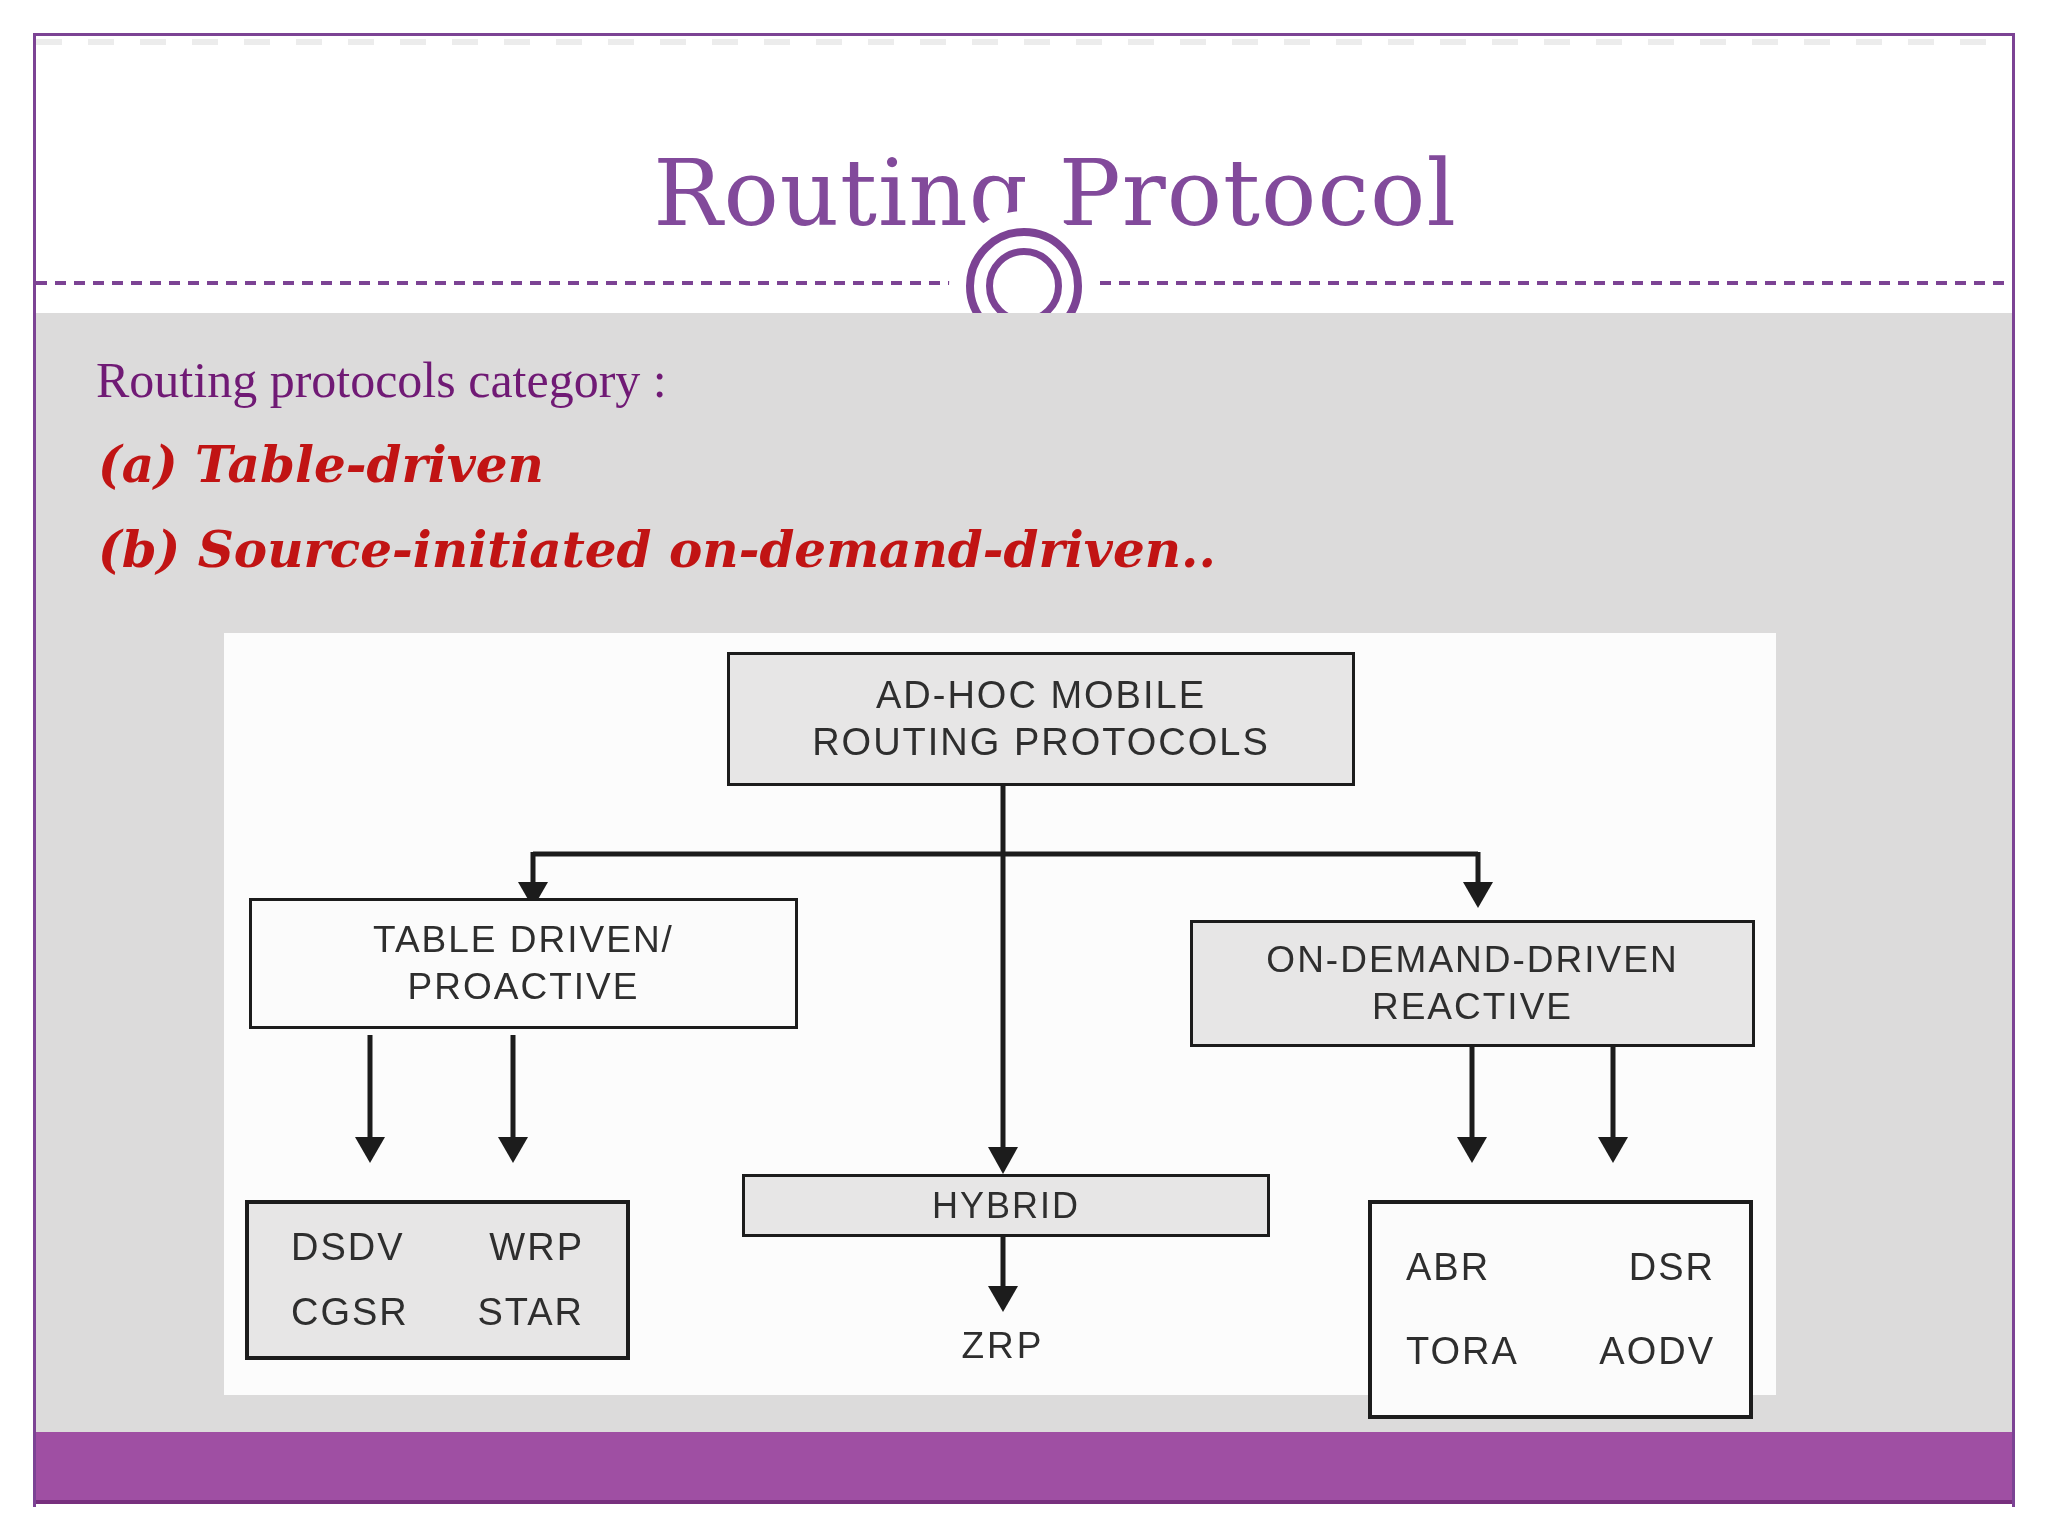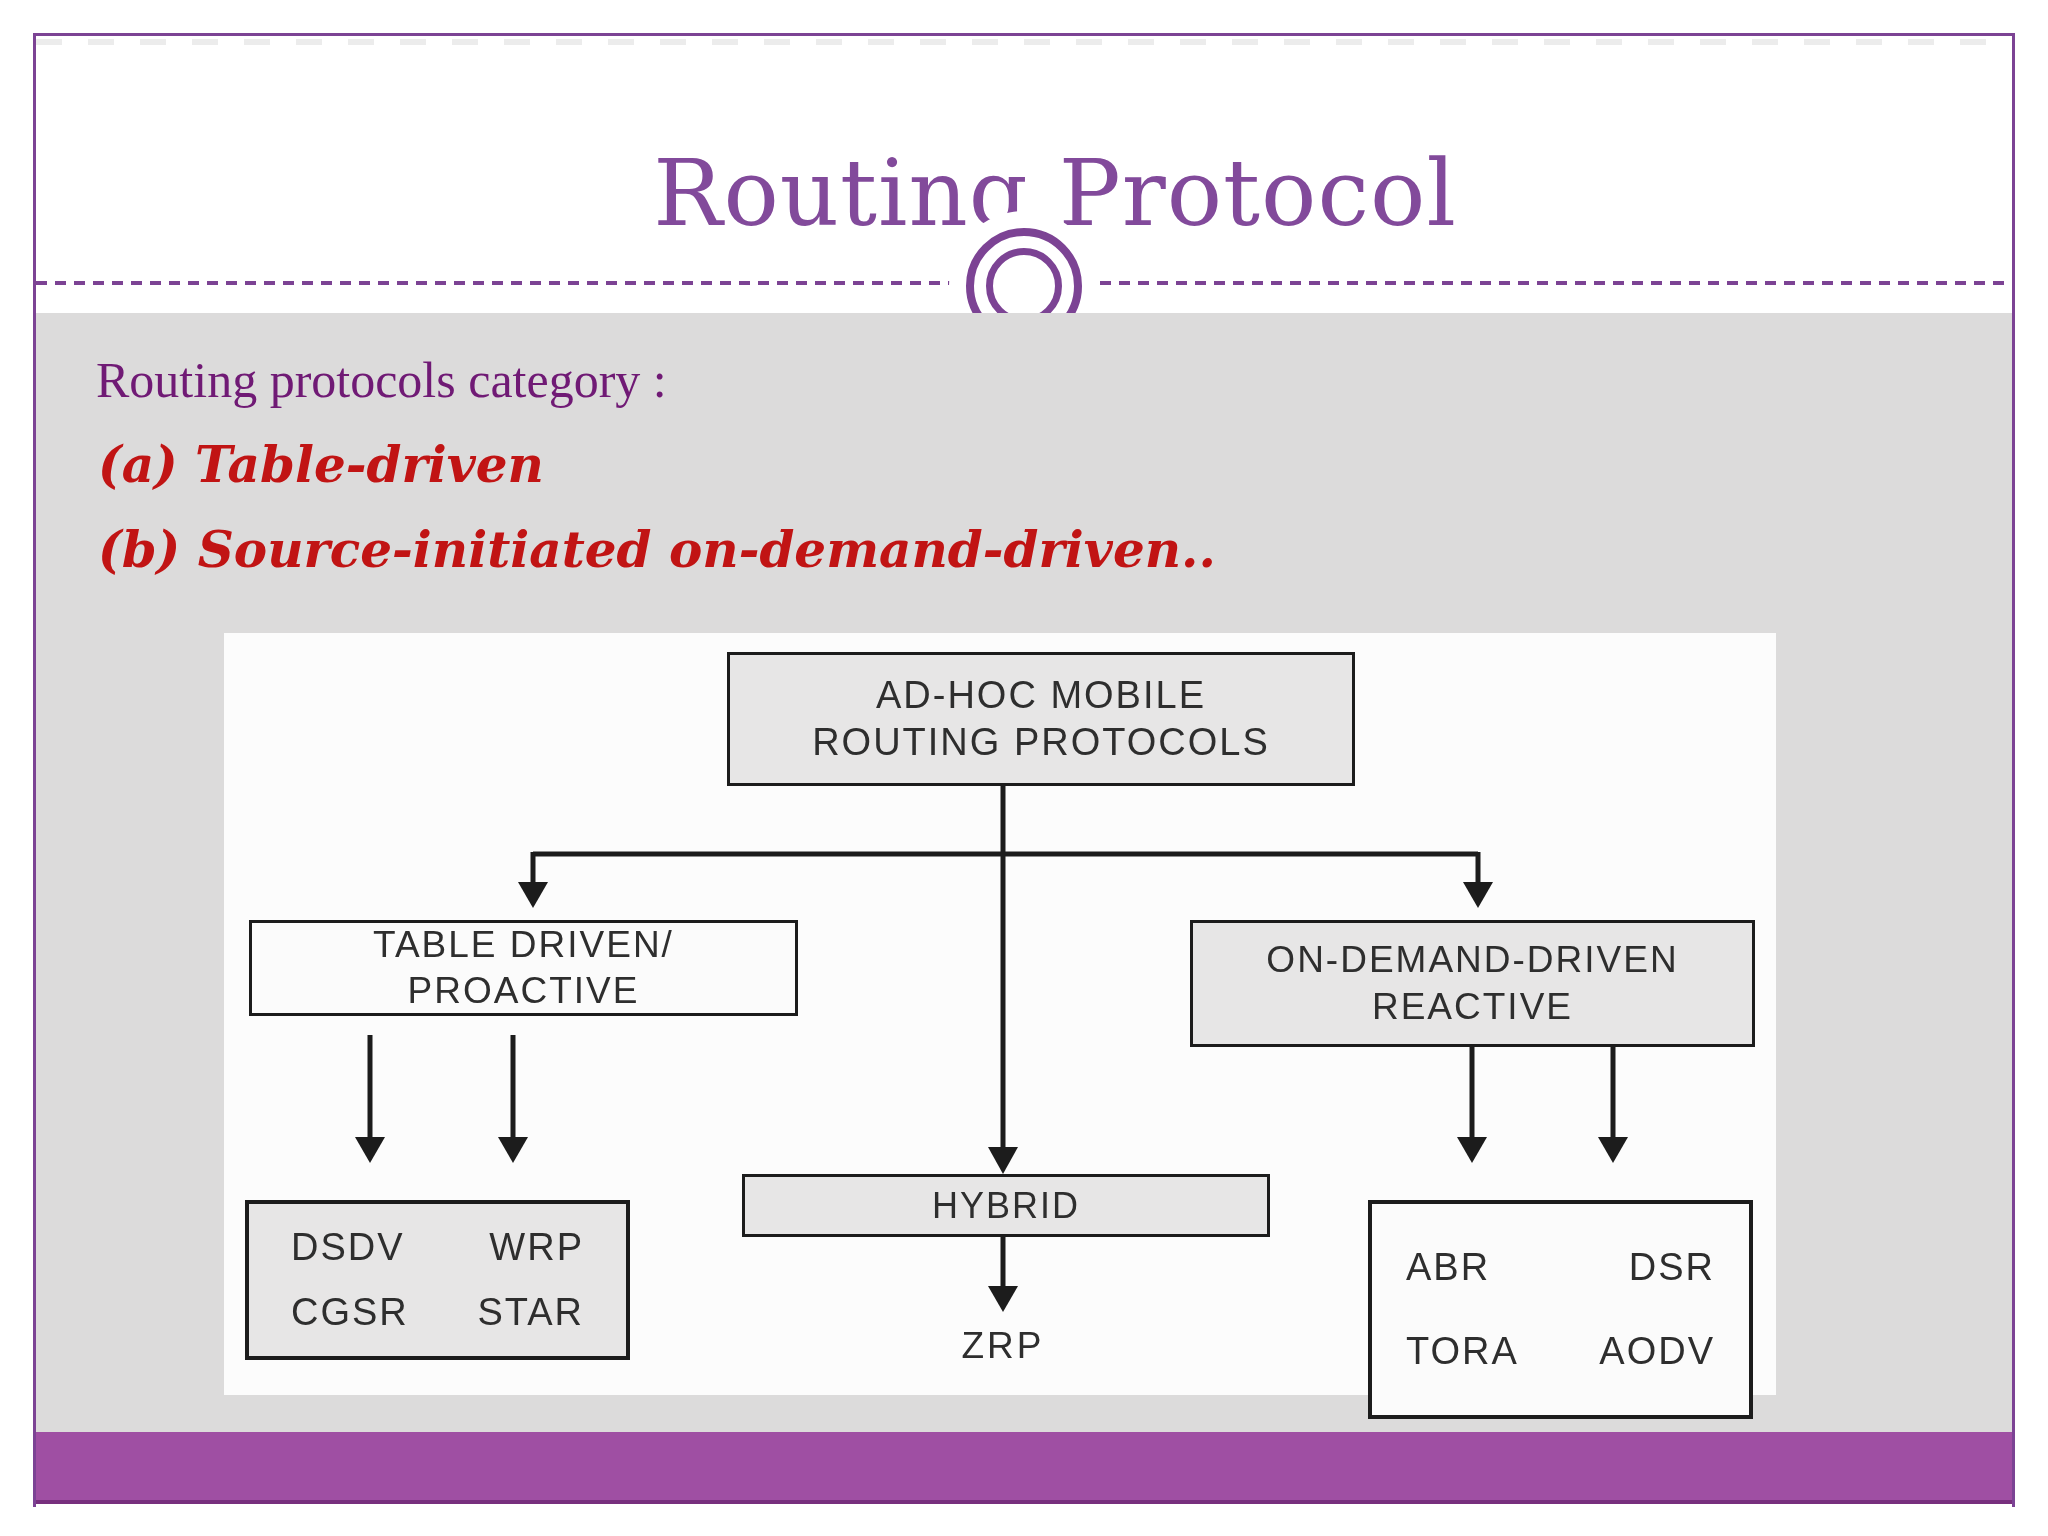--- a/index.html
+++ b/index.html
@@ -102,21 +102,21 @@
     font-family: "Liberation Sans", sans-serif;
     color: #2e2e2e;
     letter-spacing: 2px;
     line-height: 1.25;
     text-align: center;
   }
   .fill-gray { background: #e7e6e6; }
   .fill-white { background: #fbfbfb; }
 
   .box-root   { left: 503px; top: 19px;  width: 628px; height: 134px; font-size: 38px; }
-  .box-left   { left: 25px;  top: 287px; width: 549px; height: 96px; font-size: 37px; }
+  .box-left   { left: 25px;  top: 265px; width: 549px; height: 131px; font-size: 37px; }
   .box-right  { left: 966px; top: 287px; width: 565px; height: 127px; font-size: 37px; }
   .box-hybrid { left: 518px; top: 541px; width: 528px; height: 63px;  font-size: 36px; }
 
   .pbox {
     position: absolute;
     box-sizing: border-box;
     border: 4px solid #1c1c1c;
     display: flex; flex-direction: column;
     justify-content: space-evenly;
     font-family: "Liberation Sans", sans-serif;

